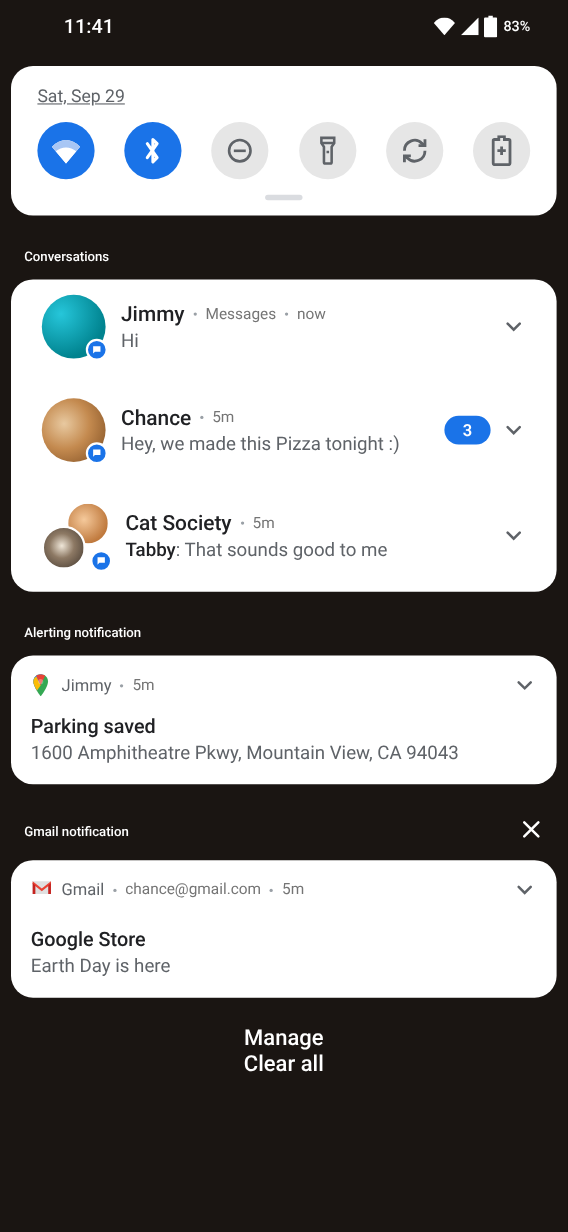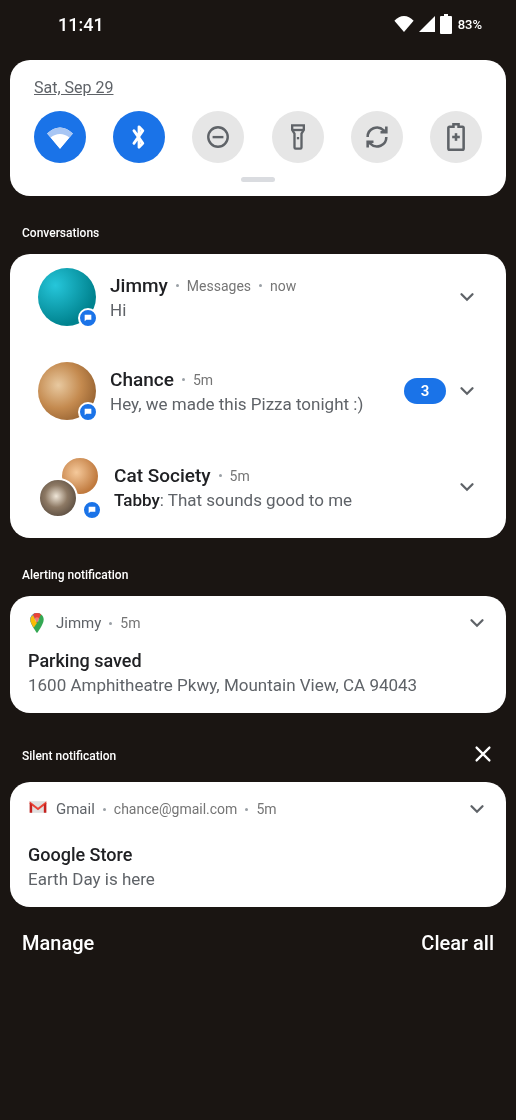--- a/index.html
+++ b/index.html
@@ -238,20 +238,21 @@
 
     
     .bottom-actions {
       margin: 24px 22px 0 22px;
       display: flex;
       justify-content: space-between;
       align-items: center;
       font-size: 20px;
       font-weight: 500;
       color: #fff;
+      flex-direction: column;
     }
     .bottom-blur {
       position: absolute;
       left: 18px;
       right: 18px;
       bottom: 12px;
       height: 56px;
       background: rgba(200,200,200,0.25);
       border-radius: 28px;
       filter: blur(2px);
@@ -449,21 +450,21 @@
         <svg width="22" height="22" viewBox="0 0 24 24">
             <path fill="none" stroke="#5f6368" stroke-width="2.5" stroke-linecap="round" d="M6 9l6 6 6-6"></path>
           </svg>
       </span>
     </div>
     <div class="notif-title">Parking saved</div>
     <div class="notif-body">1600 Amphitheatre Pkwy, Mountain View, CA 94043</div>
   </div>
 
   <div class="section-header">
-    <span>Silent notification</span>
+    <span>Gmail notification</span>
     <span class="close-icon">
       <svg width="22" height="22" viewBox="0 0 24 24">
           <path stroke="#fff" stroke-width="2.5" stroke-linecap="round" d="M5 5l14 14M19 5L5 19"></path>
         </svg>
     </span>
   </div>
 
   <div class="notif-card">
     <div class="notif-header">
       <span class="app-icon">

